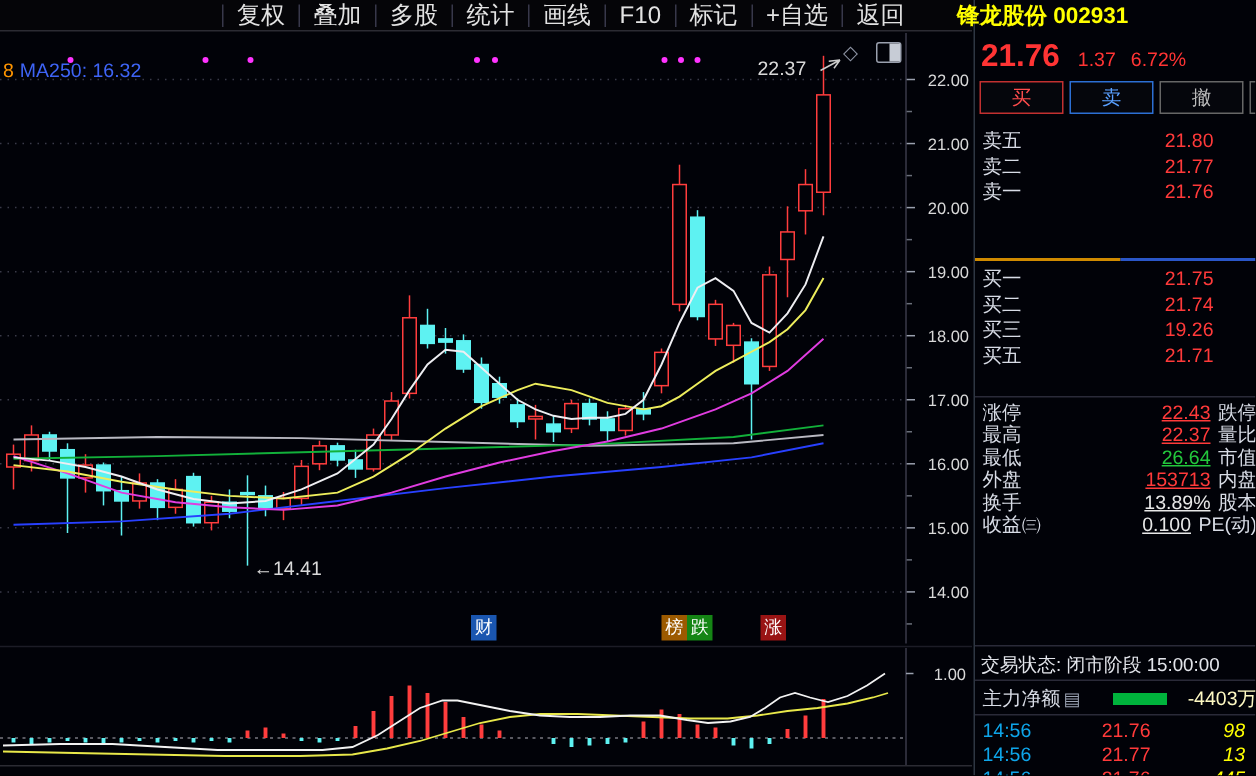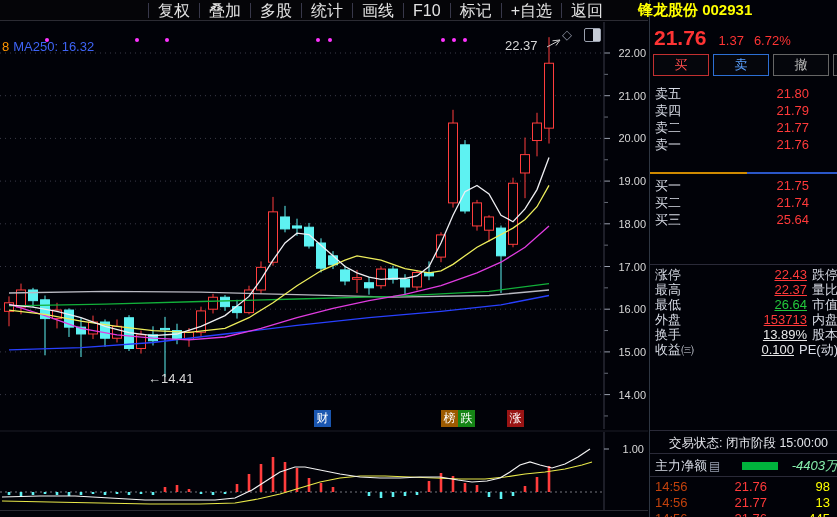--- a/index.html
+++ b/index.html
@@ -10,21 +10,21 @@
            justify-content:flex-end;align-items:center;padding-right:36px;box-sizing:border-box;
            border-bottom:1px solid #2b2b33;background:#050508;}
   .tb-item{color:#e3e3e3;font-size:16px;padding:0 9px;border-left:1px solid #38384a;
            height:15px;line-height:15px;white-space:nowrap;cursor:default;}
   
   #chart-svg{position:absolute;left:0;top:0;}
   #legend{position:absolute;left:2px;top:24px;font-size:13px;white-space:nowrap;margin-top:15px;}
   #legend .pfx{color:#ff9500;margin-right:4px;}
   #legend .ma{color:#3e64f5;}
   #ann-high{position:absolute;left:505px;top:38px;font-size:13px;color:#d9d9d9;}
-  #ann-low{position:absolute;left:148px;top:371px;font-size:13px;color:#d9d9d9;}
+  #ann-low{position:absolute;left:169px;top:371px;font-size:13px;color:#d9d9d9;}
   .chart-icon{position:absolute;color:#8d93a3;font-size:13px;line-height:13px;}
   #icon-diamond{left:562px;top:28px;}
   #icon-split{left:584px;top:28px;width:15px;height:12px;border:1px solid #9aa0ae;border-radius:2px;}
   #icon-split .half{position:absolute;right:0;top:0;width:7px;height:12px;background:#c7ccd6;}
   .tag{position:absolute;top:410px;width:17px;height:17px;line-height:17px;text-align:center;
        color:#fff;font-size:12px;cursor:default;}
   
   #rpanel{position:absolute;left:649px;top:0;width:188px;height:517px;background:#010208;
           border-left:1px solid #2e3642;box-sizing:border-box;}
   #stock-header{position:absolute;left:-12px;top:1px;width:210px;font-size:15px;font-weight:bold;
@@ -45,31 +45,31 @@
   #bids{position:absolute;left:0;top:177px;width:188px;}
   #book-divider{position:absolute;left:0;top:172px;width:188px;height:2px;display:flex;}
   #book-divider .dl{width:97px;background:#cf8a00;height:2px;}
   #book-divider .dr{width:91px;background:#2a56c8;height:2px;}
   #stats{position:absolute;left:0;top:267px;width:188px;}
   .srow{display:flex;height:15px;align-items:center;font-size:13px;white-space:nowrap;}
   .slabel{width:52px;color:#d8dce6;padding-left:5px;}
   .svalue{width:102px;text-align:right;text-decoration:underline;}
   .slabel2{color:#d8dce6;margin-left:5px;}
   .hline{position:absolute;left:0;width:188px;height:0;border-top:1px solid #2a2a38;}
-  #session{position:absolute;left:19px;top:435px;font-size:12.5px;color:#e2e4ea;white-space:nowrap;}
+  #session{position:absolute;left:4px;top:435px;font-size:12.5px;color:#e2e4ea;white-space:nowrap;}
   #mainflow{position:absolute;left:5px;top:457px;width:183px;height:17px;font-size:13px;
             color:#d8dce6;display:flex;align-items:center;white-space:nowrap;}
   #mf-icon{color:#9aa2b2;margin-left:2px;font-size:12px;}
   #mf-bar{width:38px;height:8px;background:#00b33c;margin-left:22px;}
-  #mf-value{color:#86efac;margin-left:14px;font-style:italic;}
+  #mf-value{color:#fef9c3;margin-left:14px;}
   #ticklist{position:absolute;left:0;top:478px;width:188px;}
   .trow{display:flex;height:16px;align-items:center;font-size:13px;}
-  .ttime{width:46px;color:#c2410c;padding-left:5px;}
+  .ttime{width:46px;color:#0ea5e9;padding-left:5px;}
   .tprice{width:66px;text-align:right;color:#ff3a3a;}
-  .tvol{flex:1;text-align:right;color:#ffff00;padding-right:8px;}
+  .tvol{flex:1;text-align:right;color:#ffff00;padding-right:8px;font-style:italic;}
 </style>
 </head>
 <body>
 
 <div id="root">
 
   <div id="toolbar">
     <span id="tb-items" style="display:flex;">
         <span class="tb-item">复权</span>
         <span class="tb-item">叠加</span>
@@ -317,24 +317,20 @@
       <div class="tbtn">撤</div>
       <div class="tbtn"></div>
     </div>
 
     <div id="asks">
         <div class="orow">
           <span class="olabel">卖五</span>
           <span class="oprice">21.80</span>
         </div>
         <div class="orow">
-          <span class="olabel">卖四</span>
-          <span class="oprice">21.79</span>
-        </div>
-        <div class="orow">
           <span class="olabel">卖二</span>
           <span class="oprice">21.77</span>
         </div>
         <div class="orow">
           <span class="olabel">卖一</span>
           <span class="oprice">21.76</span>
         </div>
       </div>
     <div id="book-divider">
       <span class="dl"></span>
@@ -344,21 +340,25 @@
         <div class="orow">
           <span class="olabel">买一</span>
           <span class="oprice">21.75</span>
         </div>
         <div class="orow">
           <span class="olabel">买二</span>
           <span class="oprice">21.74</span>
         </div>
         <div class="orow">
           <span class="olabel">买三</span>
-          <span class="oprice">25.64</span>
+          <span class="oprice">19.26</span>
+        </div>
+        <div class="orow">
+          <span class="olabel">买五</span>
+          <span class="oprice">21.71</span>
         </div>
       </div>
 
     <div class="hline" style="top:264px"></div>
     <div id="stats">
         <div class="srow">
           <span class="slabel">涨停</span>
           <span class="svalue" style="color: rgb(255, 58, 58);">22.43</span>
           <span class="slabel2">跌停</span>
         </div>

